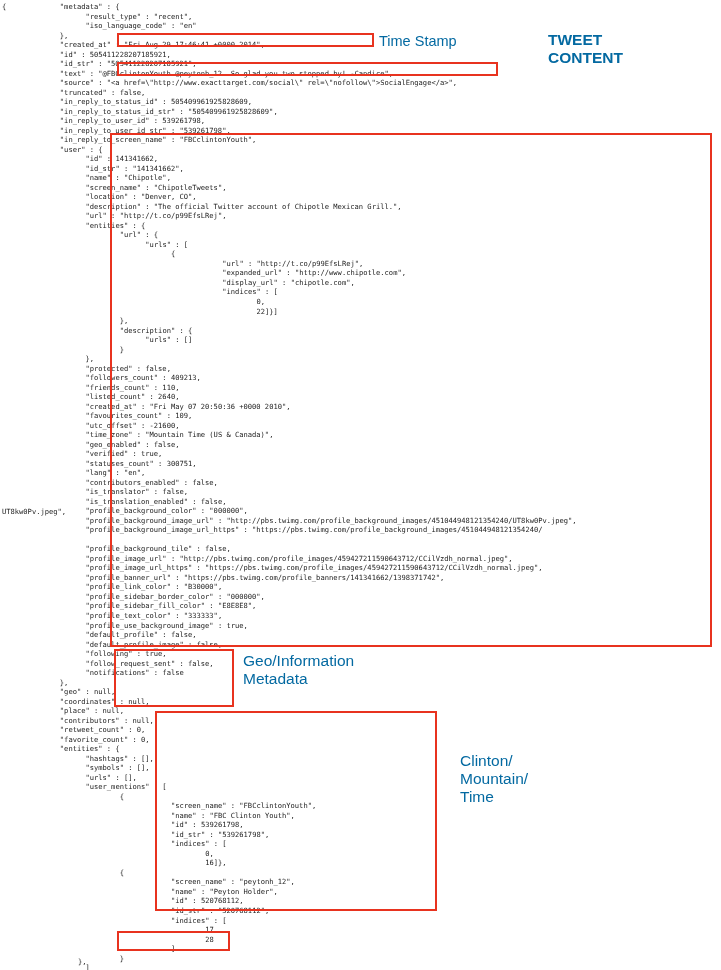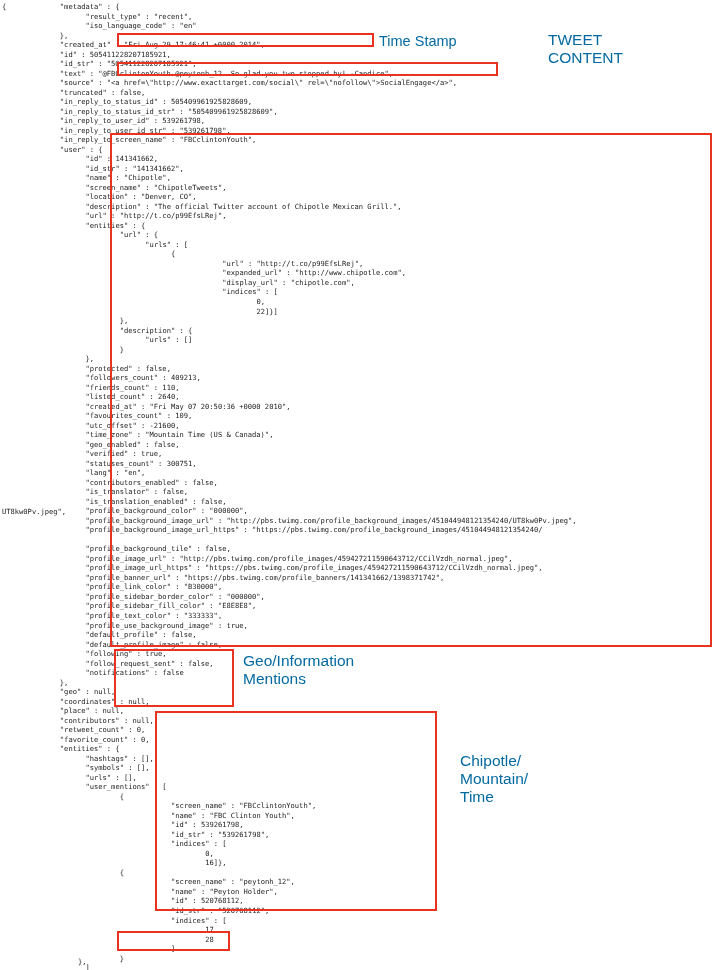--- a/index.html
+++ b/index.html
@@ -71,17 +71,17 @@
   <div class="code" id="code-body" style="top: 2px;"><span class="ln" style="padding-left: 59.85px;">"metadata" : {</span><span class="ln" style="padding-left: 85.5px;">"result_type" : "recent",</span><span class="ln" style="padding-left: 85.5px;">"iso_language_code" : "en"</span><span class="ln" style="padding-left: 59.85px;">},</span><span class="ln" style="padding-left: 59.85px;">"created_at" : "Fri Aug 29 17:46:41 +0000 2014",</span><span class="ln" style="padding-left: 59.85px;">"id" : 505411228207185921,</span><span class="ln" style="padding-left: 59.85px;">"id_str" : "505411228207185921",</span><span class="ln" style="padding-left: 59.85px;">"text" : "@FBCclintonYouth @peytonh_12  So glad you two stopped by! -Candice",</span><span class="ln" style="padding-left: 59.85px;">"source" : "&lt;a href=\"http://www.exacttarget.com/social\" rel=\"nofollow\"&gt;SocialEngage&lt;/a&gt;",</span><span class="ln" style="padding-left: 59.85px;">"truncated" : false,</span><span class="ln" style="padding-left: 59.85px;">"in_reply_to_status_id" : 505409961925828609,</span><span class="ln" style="padding-left: 59.85px;">"in_reply_to_status_id_str" : "505409961925828609",</span><span class="ln" style="padding-left: 59.85px;">"in_reply_to_user_id" : 539261798,</span><span class="ln" style="padding-left: 59.85px;">"in_reply_to_user_id_str" : "539261798",</span><span class="ln" style="padding-left: 59.85px;">"in_reply_to_screen_name" : "FBCclintonYouth",</span><span class="ln" style="padding-left: 59.85px;">"user" : {</span><span class="ln" style="padding-left: 85.5px;">"id" : 141341662,</span><span class="ln" style="padding-left: 85.5px;">"id_str" : "141341662",</span><span class="ln" style="padding-left: 85.5px;">"name" : "Chipotle",</span><span class="ln" style="padding-left: 85.5px;">"screen_name" : "ChipotleTweets",</span><span class="ln" style="padding-left: 85.5px;">"location" : "Denver, CO",</span><span class="ln" style="padding-left: 85.5px;">"description" : "The official Twitter account of Chipotle Mexican Grill.",</span><span class="ln" style="padding-left: 85.5px;">"url" : "http://t.co/p99EfsLRej",</span><span class="ln" style="padding-left: 85.5px;">"entities" : {</span><span class="ln" style="padding-left: 119.7px;">"url" : {</span><span class="ln" style="padding-left: 145.35px;">"urls" : [</span><span class="ln" style="padding-left: 171px;">{</span><span class="ln" style="padding-left: 222.3px;">"url" : "http://t.co/p99EfsLRej",</span><span class="ln" style="padding-left: 222.3px;">"expanded_url" : "http://www.chipotle.com",</span><span class="ln" style="padding-left: 222.3px;">"display_url" : "chipotle.com",</span><span class="ln" style="padding-left: 222.3px;">"indices" : [</span><span class="ln" style="padding-left: 256.5px;">0,</span><span class="ln" style="padding-left: 256.5px;">22]}]</span><span class="ln" style="padding-left: 119.7px;">},</span><span class="ln" style="padding-left: 119.7px;">"description" : {</span><span class="ln" style="padding-left: 145.35px;">"urls" : []</span><span class="ln" style="padding-left: 119.7px;">}</span><span class="ln" style="padding-left: 85.5px;">},</span><span class="ln" style="padding-left: 85.5px;">"protected" : false,</span><span class="ln" style="padding-left: 85.5px;">"followers_count" : 409213,</span><span class="ln" style="padding-left: 85.5px;">"friends_count" : 110,</span><span class="ln" style="padding-left: 85.5px;">"listed_count" : 2640,</span><span class="ln" style="padding-left: 85.5px;">"created_at" : "Fri May 07 20:50:36 +0000 2010",</span><span class="ln" style="padding-left: 85.5px;">"favourites_count" : 109,</span><span class="ln" style="padding-left: 85.5px;">"utc_offset" : -21600,</span><span class="ln" style="padding-left: 85.5px;">"time_zone" : "Mountain Time (US &amp; Canada)",</span><span class="ln" style="padding-left: 85.5px;">"geo_enabled" : false,</span><span class="ln" style="padding-left: 85.5px;">"verified" : true,</span><span class="ln" style="padding-left: 85.5px;">"statuses_count" : 300751,</span><span class="ln" style="padding-left: 85.5px;">"lang" : "en",</span><span class="ln" style="padding-left: 85.5px;">"contributors_enabled" : false,</span><span class="ln" style="padding-left: 85.5px;">"is_translator" : false,</span><span class="ln" style="padding-left: 85.5px;">"is_translation_enabled" : false,</span><span class="ln" style="padding-left: 85.5px;">"profile_background_color" : "000000",</span><span class="ln" style="padding-left: 85.5px;">"profile_background_image_url" : "http://pbs.twimg.com/profile_background_images/451044948121354240/UT8kw0Pv.jpeg",</span><span class="ln" style="padding-left: 85.5px;">"profile_background_image_url_https" : "https://pbs.twimg.com/profile_background_images/451044948121354240/</span><span class="ln" style="padding-left: 85.5px;"></span><span class="ln" style="padding-left: 85.5px;">"profile_background_tile" : false,</span><span class="ln" style="padding-left: 85.5px;">"profile_image_url" : "http://pbs.twimg.com/profile_images/459427211590643712/CCilVzdh_normal.jpeg",</span><span class="ln" style="padding-left: 85.5px;">"profile_image_url_https" : "https://pbs.twimg.com/profile_images/459427211590643712/CCilVzdh_normal.jpeg",</span><span class="ln" style="padding-left: 85.5px;">"profile_banner_url" : "https://pbs.twimg.com/profile_banners/141341662/1398371742",</span><span class="ln" style="padding-left: 85.5px;">"profile_link_color" : "B30000",</span><span class="ln" style="padding-left: 85.5px;">"profile_sidebar_border_color" : "000000",</span><span class="ln" style="padding-left: 85.5px;">"profile_sidebar_fill_color" : "E8E8E8",</span><span class="ln" style="padding-left: 85.5px;">"profile_text_color" : "333333",</span><span class="ln" style="padding-left: 85.5px;">"profile_use_background_image" : true,</span><span class="ln" style="padding-left: 85.5px;">"default_profile" : false,</span><span class="ln" style="padding-left: 85.5px;">"default_profile_image" : false,</span><span class="ln" style="padding-left: 85.5px;">"following" : true,</span><span class="ln" style="padding-left: 85.5px;">"follow_request_sent" : false,</span><span class="ln" style="padding-left: 85.5px;">"notifications" : false</span><span class="ln" style="padding-left: 59.85px;">},</span><span class="ln" style="padding-left: 59.85px;">"geo" : null,</span><span class="ln" style="padding-left: 59.85px;">"coordinates" : null,</span><span class="ln" style="padding-left: 59.85px;">"place" : null,</span><span class="ln" style="padding-left: 59.85px;">"contributors" : null,</span><span class="ln" style="padding-left: 59.85px;">"retweet_count" : 0,</span><span class="ln" style="padding-left: 59.85px;">"favorite_count" : 0,</span><span class="ln" style="padding-left: 59.85px;">"entities" : {</span><span class="ln" style="padding-left: 85.5px;">"hashtags" : [],</span><span class="ln" style="padding-left: 85.5px;">"symbols" : [],</span><span class="ln" style="padding-left: 85.5px;">"urls" : [],</span><span class="ln" style="padding-left: 85.5px;">"user_mentions" : [</span><span class="ln" style="padding-left: 119.7px;">{</span><span class="ln" style="padding-left: 171px;">"screen_name" : "FBCclintonYouth",</span><span class="ln" style="padding-left: 171px;">"name" : "FBC Clinton Youth",</span><span class="ln" style="padding-left: 171px;">"id" : 539261798,</span><span class="ln" style="padding-left: 171px;">"id_str" : "539261798",</span><span class="ln" style="padding-left: 171px;">"indices" : [</span><span class="ln" style="padding-left: 205.2px;">0,</span><span class="ln" style="padding-left: 205.2px;">16]},</span><span class="ln" style="padding-left: 119.7px;">{</span><span class="ln" style="padding-left: 171px;">"screen_name" : "peytonh_12",</span><span class="ln" style="padding-left: 171px;">"name" : "Peyton Holder",</span><span class="ln" style="padding-left: 171px;">"id" : 520768112,</span><span class="ln" style="padding-left: 171px;">"id_str" : "520768112",</span><span class="ln" style="padding-left: 171px;">"indices" : [</span><span class="ln" style="padding-left: 205.2px;">17,</span><span class="ln" style="padding-left: 205.2px;">28</span><span class="ln" style="padding-left: 171px;">]</span><span class="ln" style="padding-left: 119.7px;">}</span><span class="ln" style="padding-left: 85.5px;">]</span></div>
 
   <div class="box thick" id="box-created-at" style="left: 117px; top: 33px; width: 257px; height: 14px;"></div>
   <div class="box thick" id="box-text" style="left: 117px; top: 62px; width: 381px; height: 14px;"></div>
   <div class="box thick" id="box-user" style="left: 110px; top: 133px; width: 602px; height: 514px;"></div>
   <div class="box thick" id="box-geo" style="left: 114px; top: 649px; width: 120px; height: 58px;"></div>
   <div class="box thick" id="box-entities" style="left: 155px; top: 711px; width: 282px; height: 200px;"></div>
   <div class="box thick" id="box-favorited" style="left: 117px; top: 931px; width: 113px; height: 20px;"></div>
 
   <div class="anno med" id="anno-time-stamp" style="left: 379px; top: 33px;"><div>Time Stamp</div></div>
-  <div class="anno big" id="anno-tweet-content" style="left: 548px; top: 31px;"><div>TWEET</div><div>CONTENT</div></div>
-  <div class="anno big" id="anno-geo-metadata" style="left: 243px; top: 652px;"><div>Geo/Information</div><div>Mentions</div></div>
-  <div class="anno big" id="anno-mentions" style="left: 460px; top: 752px;"><div>Chipotle/</div><div>Mountain/</div><div>Time</div></div>
+  <div class="anno big" id="anno-tweet-content" style="left: 548px; top: 31px; font-weight: bold;"><div>TWEET</div><div>CONTENT</div></div>
+  <div class="anno big" id="anno-geo-metadata" style="left: 243px; top: 652px;"><div>Geo/Information</div><div>Metadata</div></div>
+  <div class="anno big" id="anno-mentions" style="left: 460px; top: 752px;"><div>Clinton/</div><div>Mountain/</div><div>Time</div></div>
 
 </div>
 
 </body></html>

